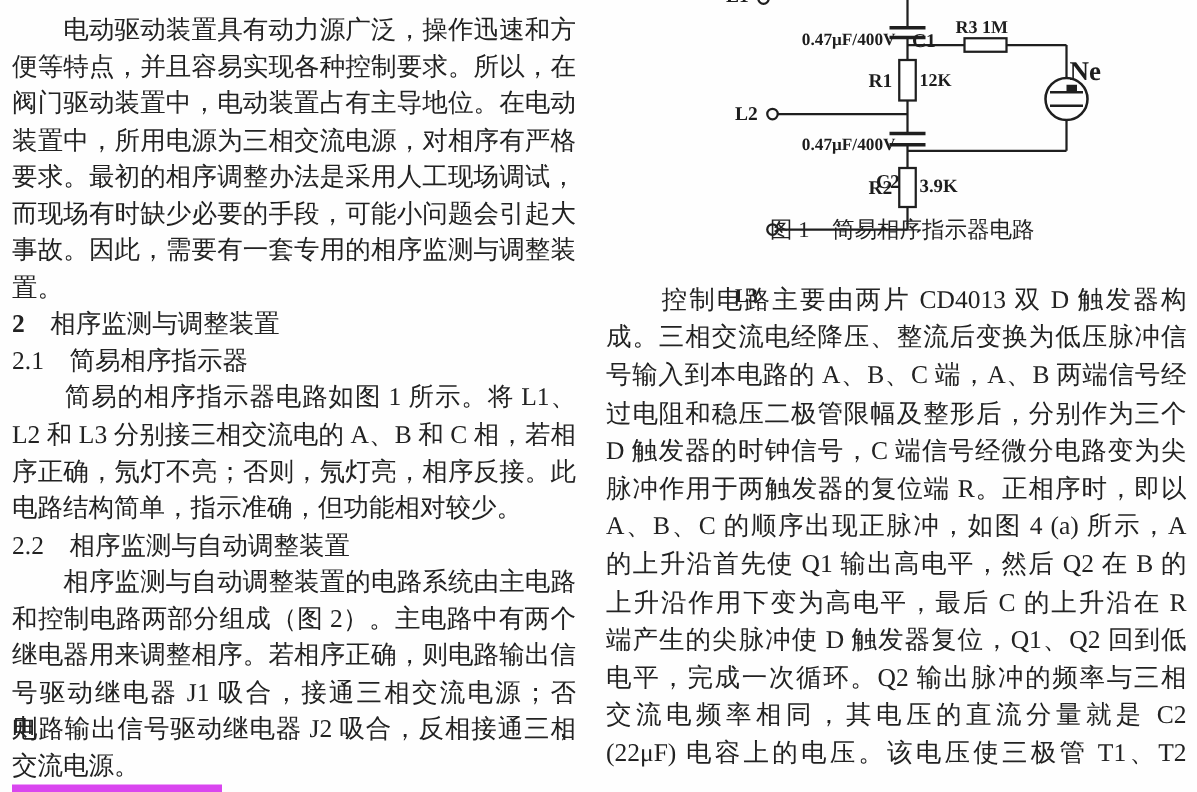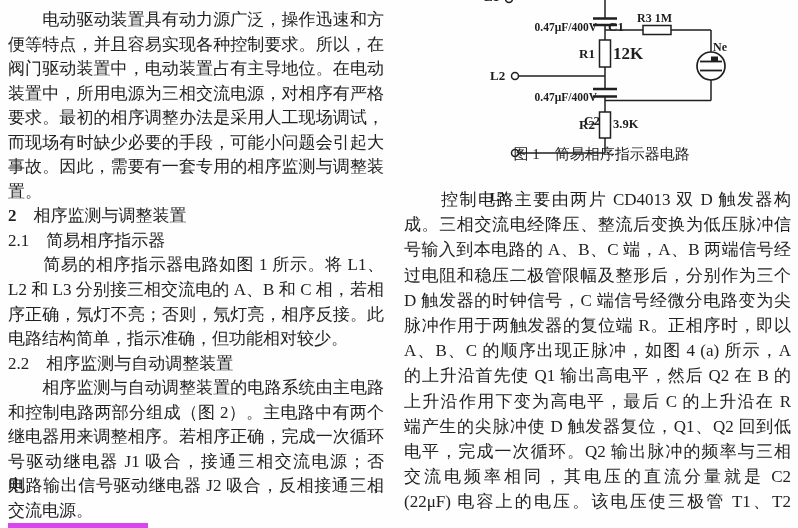--- a/index.html
+++ b/index.html
@@ -45,21 +45,21 @@
       <div class="line e">置。</div>
       <div class="line h2">2　相序监测与调整装置</div>
       <div class="line h3">2.1　简易相序指示器</div>
       <div class="line j">　　简易的相序指示器电路如图 1 所示。将 L1、</div>
       <div class="line j">L2 和 L3 分别接三相交流电的 A、B 和 C 相，若相</div>
       <div class="line j">序正确，氖灯不亮；否则，氖灯亮，相序反接。此</div>
       <div class="line e">电路结构简单，指示准确，但功能相对较少。</div>
       <div class="line h3">2.2　相序监测与自动调整装置</div>
       <div class="line j">　　相序监测与自动调整装置的电路系统由主电路</div>
       <div class="line j">和控制电路两部分组成（图 2）。主电路中有两个</div>
-      <div class="line j">继电器用来调整相序。若相序正确，完成一次循环</div>
+      <div class="line j">继电器用来调整相序。若相序正确，则电路输出信</div>
       <div class="line j">号驱动继电器 J1 吸合，接通三相交流电源；否则，</div>
       <div class="line j">电路输出信号驱动继电器 J2 吸合，反相接通三相</div>
       <div class="line u"><span class="uline">交流电源。</span></div>
     </div>
 
   <div class="figure">
     <svg viewBox="0 0 393 186" width="393" height="186">
       <g stroke="#1f1f1f" stroke-width="1.5" fill="none">
 
         <g>
@@ -110,23 +110,23 @@
           <circle cx="110" cy="153" r="3.5" fill="#fff"></circle>
         </g>
         <path d="M113.5,153 H200"></path>
       </g>
     </svg>
 
     <div class="flabel" style="left:79px; top:-10px;">L1</div>
     <div class="flabel" style="left:179px; top:20px;margin-left:24px;">C1</div>
     <div class="fvalue" style="left:108px; top:21px; width:84px;">0.47μF/400V</div>
     <div class="flabel" style="left:232px; top:12px; font-size:12px;">R3 1M</div>
-    <div class="flabel" style="left:308px; top:41px; font-size:12px;">Ne</div>
+    <div class="flabel" style="left:308px; top:41px; font-size:18px;">Ne</div>
     <div class="flabel" style="left:174px; top:47px;">R1</div>
-    <div class="flabel" style="left:208px; top:47px; font-size:17px;">12K</div>
+    <div class="flabel" style="left:208px; top:47px; font-size:12px;">12K</div>
     <div class="flabel" style="left:85px; top:69px;">L2</div>
     <div class="flabel" style="left:179px; top:78px;margin-top:36px;">C2</div>
     <div class="fvalue" style="left:108px; top:91px; width:84px;">0.47μF/400V</div>
     <div class="flabel" style="left:174px; top:118px;">R2</div>
     <div class="flabel" style="left:208px; top:118px; font-size:12.5px;">3.9K</div>
     <div class="flabel" style="left:85px; top:146px;margin-top:44px;">L3</div>
 
     <div class="fcaption">图 1　简易相序指示器电路</div>
   </div>
 

